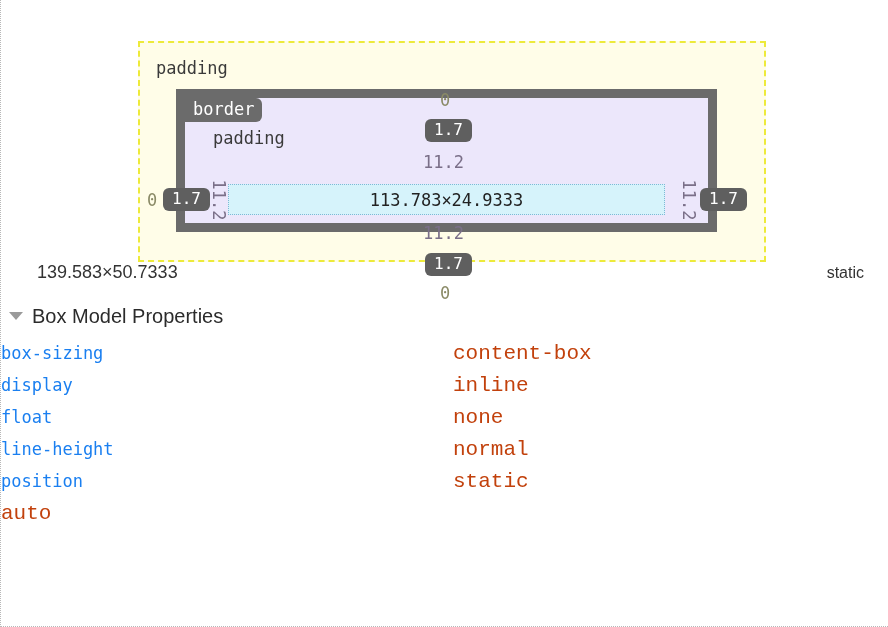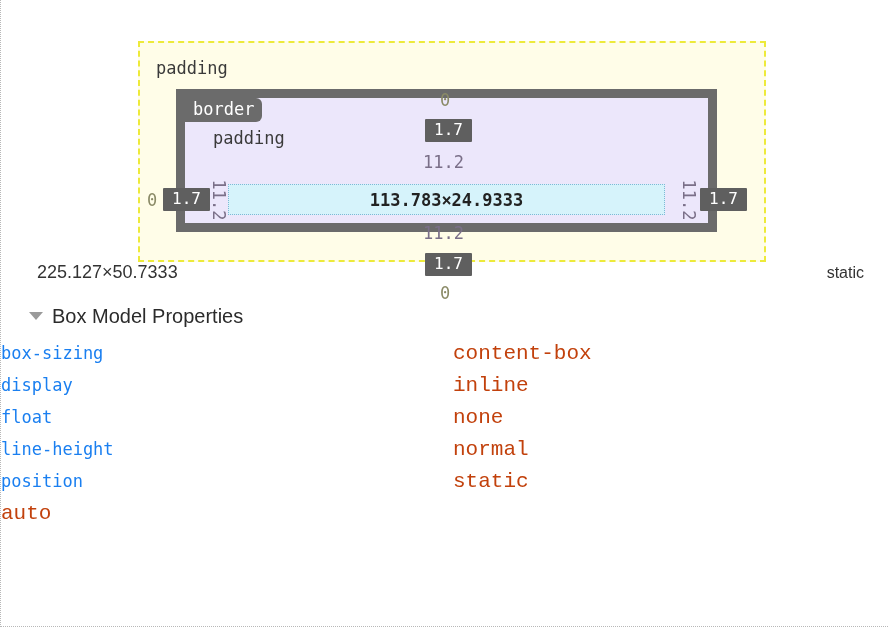--- a/index.html
+++ b/index.html
@@ -121,36 +121,35 @@
     border: 1px dotted #7fb8d6;
     display: flex;
     align-items: center;
     justify-content: center;
   }
   .content-size {
     font-family: "DejaVu Sans Mono", "Liberation Mono", monospace;
     font-size: 17px;
     color: #222222;
     white-space: nowrap;
-    font-weight: bold;
   }
 
   
   .val {
     position: absolute;
     font-family: "DejaVu Sans Mono", "Liberation Mono", monospace;
     font-size: 17px;
     white-space: nowrap;
   }
   .val-margin { color: #8a8a66; }
   .val-padding { color: #7a6f88; }
   .val-border {
     color: #ffffff;
     background: #5f5f5f;
-    border-radius: 1px;
+    border-radius: 6px;
     padding: 2px 9px 3px 9px;
     font-size: 16px;
     line-height: 1.15;
   }
   .rot { transform: rotate(90deg); transform-origin: center center; }
 
   
   .m-top    { left: 439px; top: 90px; }
   .m-bottom { left: 439px; top: 283px; }
   .m-left   { left: 146px; top: 190px; }
@@ -186,21 +185,21 @@
     right: 24px;
     top: 2px;
     font-size: 16px;
     color: #333333;
   }
 
   
   .props-header {
     display: flex;
     align-items: center;
-    padding-left: 28px;
+    padding-left: 8px;
     height: 30px;
   }
   .props-header .title {
     font-size: 20px;
     color: #2b2b2b;
   }
   .props-list {
     padding-top: 6px;
   }
   .prop-row {
@@ -252,21 +251,21 @@
     <span class="val val-padding p-left rot">11.2</span>
     <span class="val val-padding p-right rot">11.2</span>
 
     <span class="val val-border b-top">1.7</span>
     <span class="val val-border b-bottom">1.7</span>
     <span class="val val-border b-left">1.7</span>
     <span class="val val-border b-right">1.7</span>
   </div>
 
   <div class="summary-row">
-    <span class="box-size">225.127×50.7333</span>
+    <span class="box-size">139.583×50.7333</span>
     <span class="position-val">static</span>
   </div>
 
   <div class="props-header">
     <div class="twisty"></div>
     <span class="title">Box Model Properties</span>
   </div>
 
   <div class="props-list">
     <div class="prop-row">

